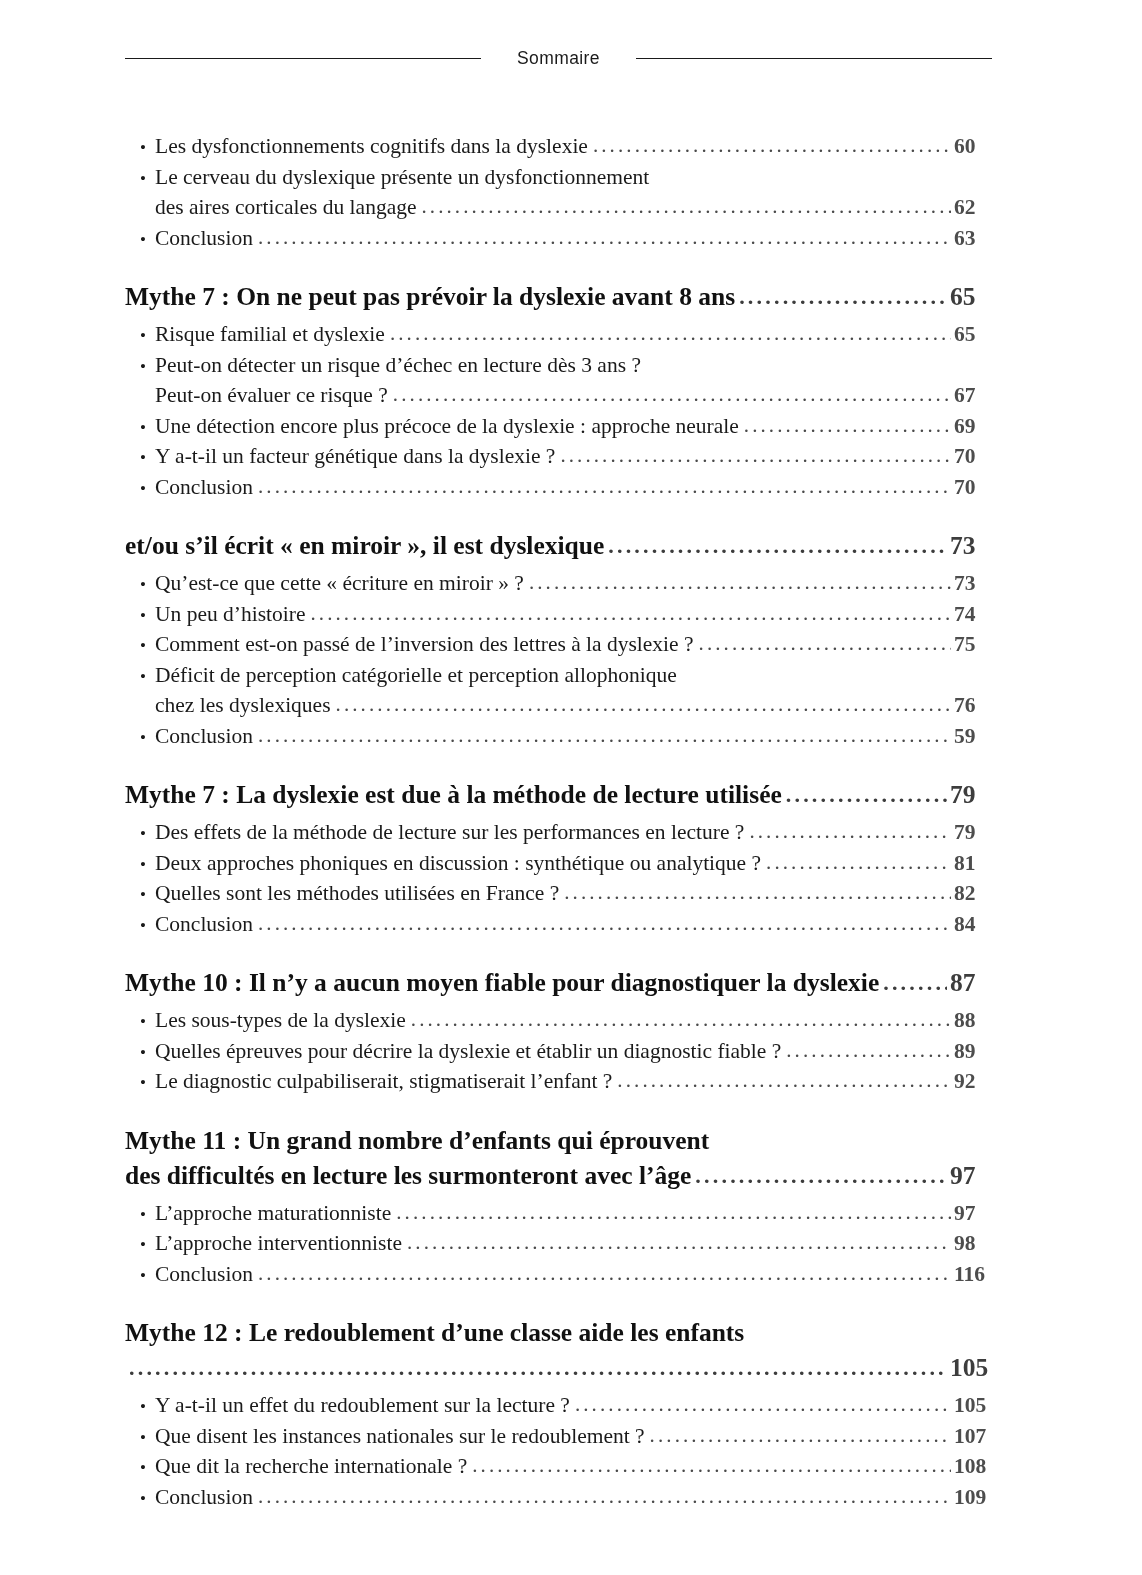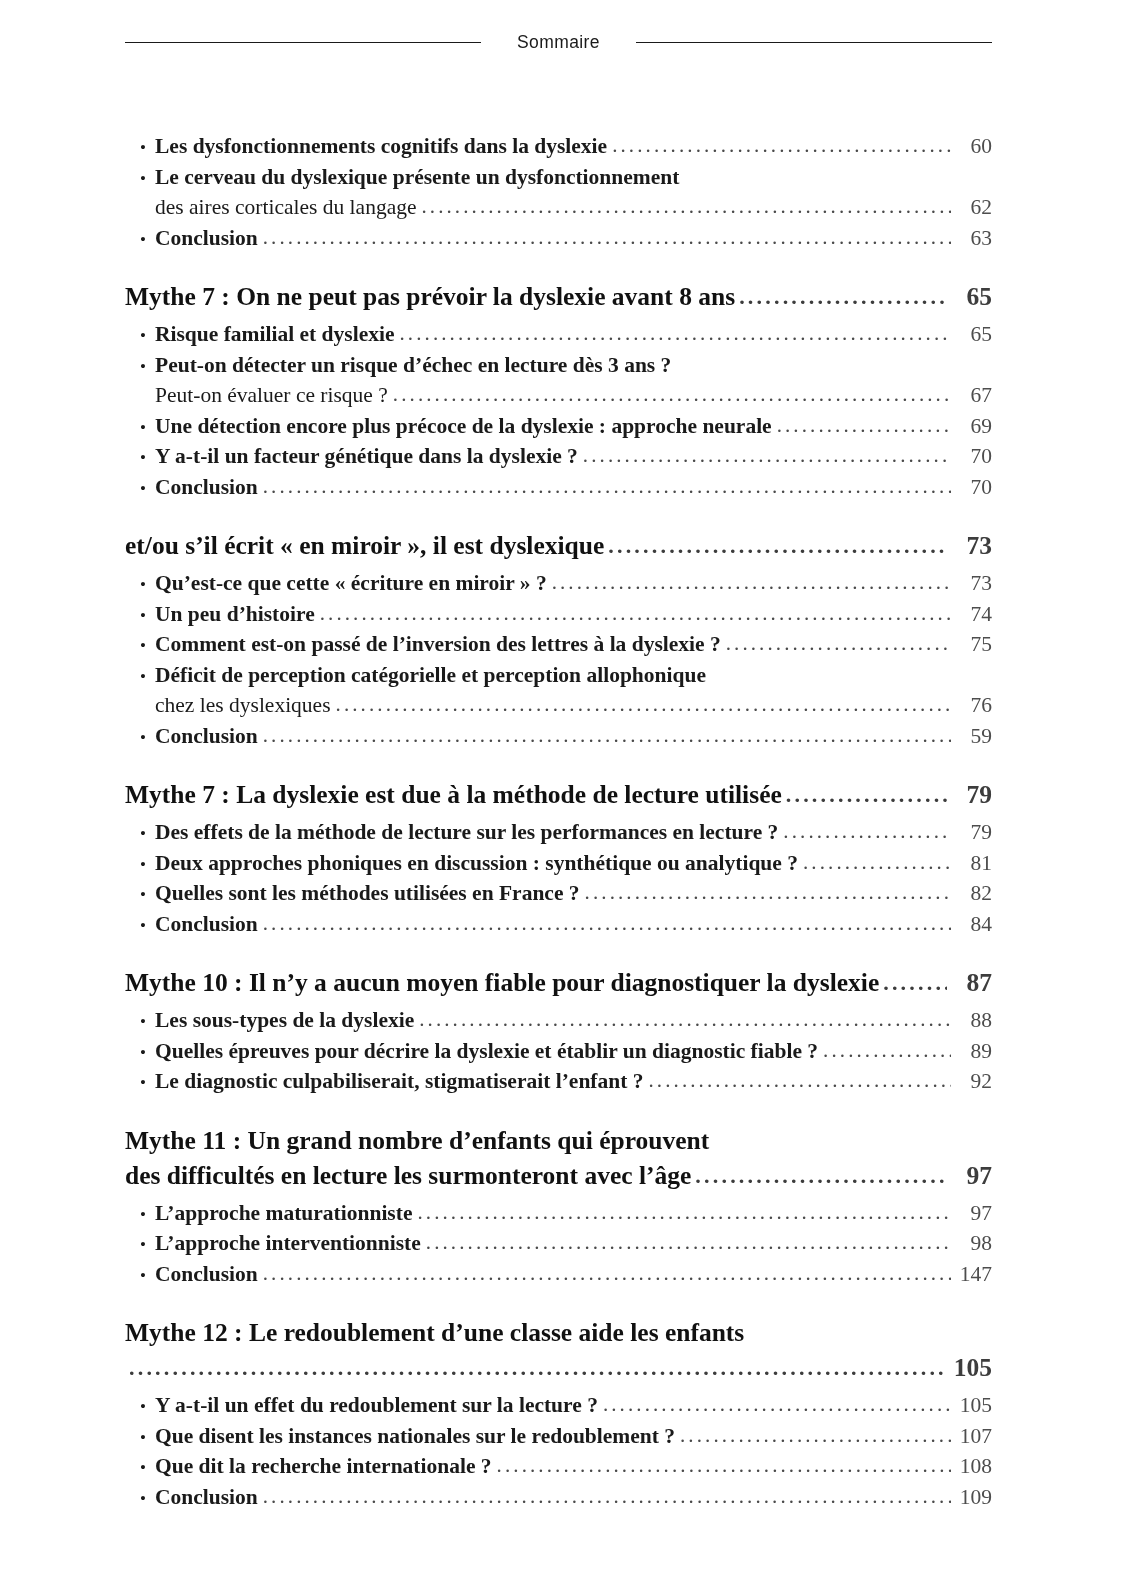--- a/index.html
+++ b/index.html
@@ -13,21 +13,21 @@
     position: relative;
     font-family: "Liberation Serif", "DejaVu Serif", serif;
     color: #1a1a1a;
     overflow: hidden;
   }
 
   
   .page-header {
     position: absolute;
     left: 125px;
-    top: 32px;
+    top: 48px;
     width: 867px;
     display: flex;
     align-items: center;
     gap: 32px;
   }
   .rule {
     flex: 1 1 auto;
     height: 1px;
     background: #1a1a1a;
   }
@@ -86,21 +86,20 @@
   }
   .bullet {
     flex: 0 0 auto;
     width: 15px;
     font-size: 17px;
     line-height: 1;
     color: #1a1a1a;
   }
   .entry-text {
     white-space: pre;
-    font-weight: bold;
   }
   .entry-cont {
     padding-left: 15px;
     white-space: pre;
   }
 
   
   .leader {
     flex: 1 1 auto;
     min-width: 6px;
@@ -114,24 +113,25 @@
     top: -1px;
   }
   .chapter .leader {
     font-size: 22px;
     letter-spacing: 3.2px;
     color: #3c3c3c;
     margin-left: 4px;
   }
   .pageno {
     flex: 0 0 auto;
-    text-align: right;
+    text-align: left;
     min-width: 38px;
     color: #4d4d4d;
     font-variant-numeric: lining-nums;
+    font-weight: bold;
   }
   .chapter .pageno {
     color: #3d3d3d;
     min-width: 42px;
   }
 </style>
 </head>
 <body>
 
 <div class="page-header">
@@ -384,21 +384,21 @@
             <span class="entry-text">L’approche interventionniste</span>
             <span class="leader">........................................................................................................................................................................................................</span>
             <span class="pageno">98</span>
           </div>
         </div>
         <div class="entry">
           <div class="entry-line">
             <span class="bullet">•</span>
             <span class="entry-text">Conclusion</span>
             <span class="leader">........................................................................................................................................................................................................</span>
-            <span class="pageno">147</span>
+            <span class="pageno">116</span>
           </div>
         </div>
       </div>
     </div>
     <div class="group">
       <div class="chapter">
         <div class="ch-line nolead">
           <span class="ch-text">Mythe 12 : Le redoublement d’une classe aide les enfants</span>
         </div>
         <div class="ch-line">

